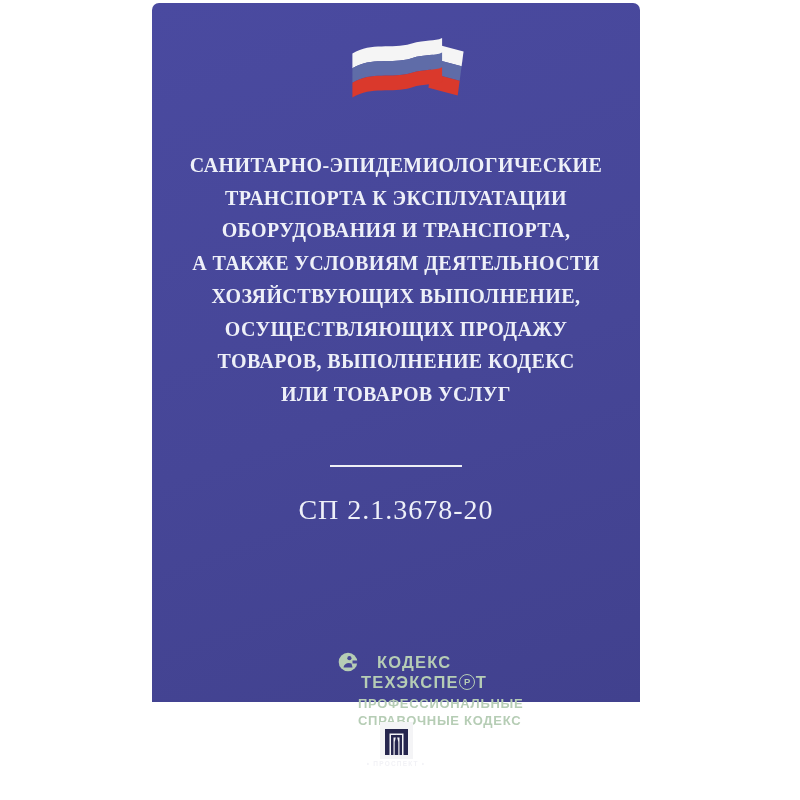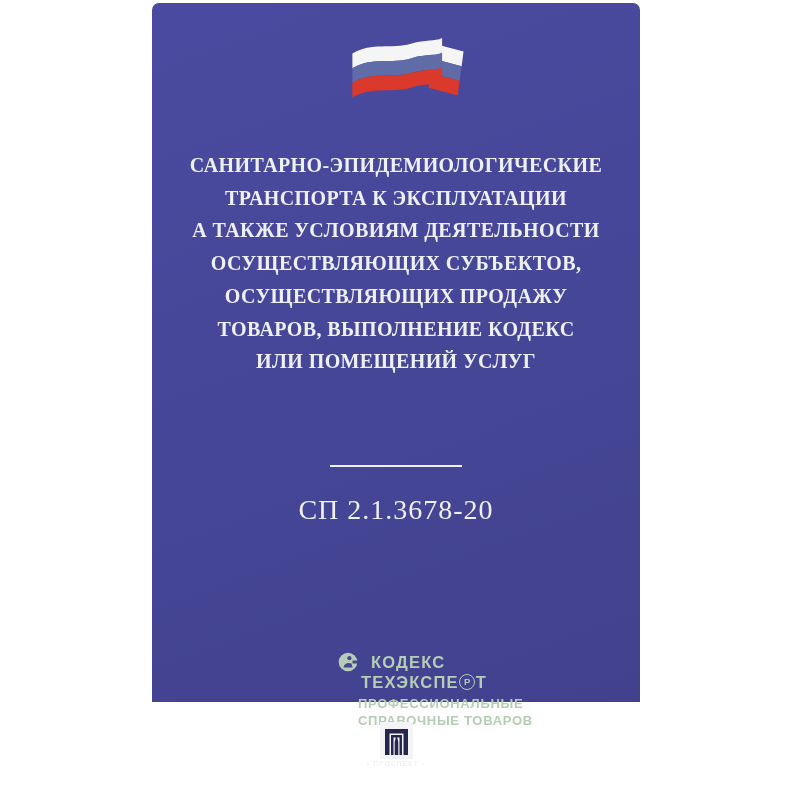--- a/index.html
+++ b/index.html
@@ -27,21 +27,21 @@
   }
   .doc-code{
     position:absolute;left:0;top:491px;width:100%;text-align:center;
     font-family:"Liberation Serif", serif;font-size:28px;color:#eef0f8;
     letter-spacing:1px;
   }
   .kodeks{
     position:absolute;left:186px;top:649px;width:150px;
     color:#b6cdb5;font-weight:bold;line-height:1;
   }
-  .kodeks-row1{display:flex;align-items:center;gap:13px;}
+  .kodeks-row1{display:flex;align-items:center;gap:19px;}
   .kodeks-brand1{font-size:16.5px;letter-spacing:1.2px;}
   .kodeks-row2{margin-left:23px;margin-top:2px;display:flex;align-items:flex-start;font-size:16.5px;letter-spacing:1.2px;}
   .reg-circle{
     display:inline-flex;align-items:center;justify-content:center;
     width:14px;height:14px;border:1.6px solid #b6cdb5;border-radius:50%;
     font-size:9.5px;letter-spacing:0;margin:0 0.5px;
   }
   .kodeks-tagline{font-size:13px;letter-spacing:0.7px;margin-top:4px;white-space:nowrap;padding-left:20px;}
   .kodeks-tagline.first{margin-top:6px;}
   .prospekt{
@@ -71,25 +71,26 @@
         <path d="M4,18 C24,6 44,14 64,8 C80,3 88,6 96,2 L96,17 C88,21 80,18 64,23 C44,29 24,21 4,33 Z" fill="#f5f5f5"></path>
         <path d="M4,33 C24,21 44,29 64,23 C80,18 88,21 96,17 L96,32 C88,36 80,33 64,38 C44,44 24,36 4,48 Z" fill="#5f6ca8"></path>
         <path d="M4,48 C24,36 44,44 64,38 C80,33 88,36 96,32 L96,47 C88,51 80,48 64,53 C44,59 24,51 4,63 Z" fill="#da392c"></path>
       </g>
     </svg>
   </div>
 
   <div class="title-block">
     <span class="title-line">САНИТАРНО-ЭПИДЕМИОЛОГИЧЕСКИЕ</span>
     <span class="title-line">ТРАНСПОРТА К ЭКСПЛУАТАЦИИ</span>
+    <span class="title-line">ОБОРУДОВАНИЯ И ТРАНСПОРТА,</span>
     <span class="title-line">А ТАКЖЕ УСЛОВИЯМ ДЕЯТЕЛЬНОСТИ</span>
-    <span class="title-line">ОСУЩЕСТВЛЯЮЩИХ СУБЪЕКТОВ,</span>
+    <span class="title-line">ХОЗЯЙСТВУЮЩИХ ВЫПОЛНЕНИЕ,</span>
     <span class="title-line">ОСУЩЕСТВЛЯЮЩИХ ПРОДАЖУ</span>
     <span class="title-line">ТОВАРОВ, ВЫПОЛНЕНИЕ КОДЕКС</span>
-    <span class="title-line">ИЛИ ПОМЕЩЕНИЙ УСЛУГ</span>
+    <span class="title-line">ИЛИ ТОВАРОВ УСЛУГ</span>
   </div>
 
   <div class="divider"></div>
 
   <div class="doc-code">СП 2.1.3678-20</div>
 
   <div class="kodeks">
     <div class="kodeks-row1">
       <span style="display:inline-block;width:20px;height:20px;">
         <svg width="20" height="20" viewBox="0 0 20 20" xmlns="http://www.w3.org/2000/svg">
@@ -101,21 +102,21 @@
         </svg>
       </span>
       <span class="kodeks-brand1">КОДЕКС</span>
     </div>
     <div class="kodeks-row2">
       <span>ТЕХЭКСПЕ</span>
         <span class="reg-circle">Р</span>
         <span>Т</span>
     </div>
     <div class="kodeks-tagline first">ПРОФЕССИОНАЛЬНЫЕ</div>
-    <div class="kodeks-tagline">СПРАВОЧНЫЕ ТОВАРОВ</div>
+    <div class="kodeks-tagline">СПРАВОЧНЫЕ КОДЕКС</div>
   </div>
 
   <div class="prospekt">
     <span style="display:inline-block;width:33px;height:37px;">
       <svg width="33" height="37" viewBox="0 0 33 37" xmlns="http://www.w3.org/2000/svg">
         <rect x="0" y="0" width="33" height="37" fill="#f4f4f6"></rect>
 
         <path d="M5,7 H28 V33 H23.5 V11.5 H9.5 V33 H5 Z" fill="#26264e"></path>
 
         <path d="M11,13 H22 V33 H19.5 V15.5 H13.5 V33 H11 Z" fill="#26264e"></path>

